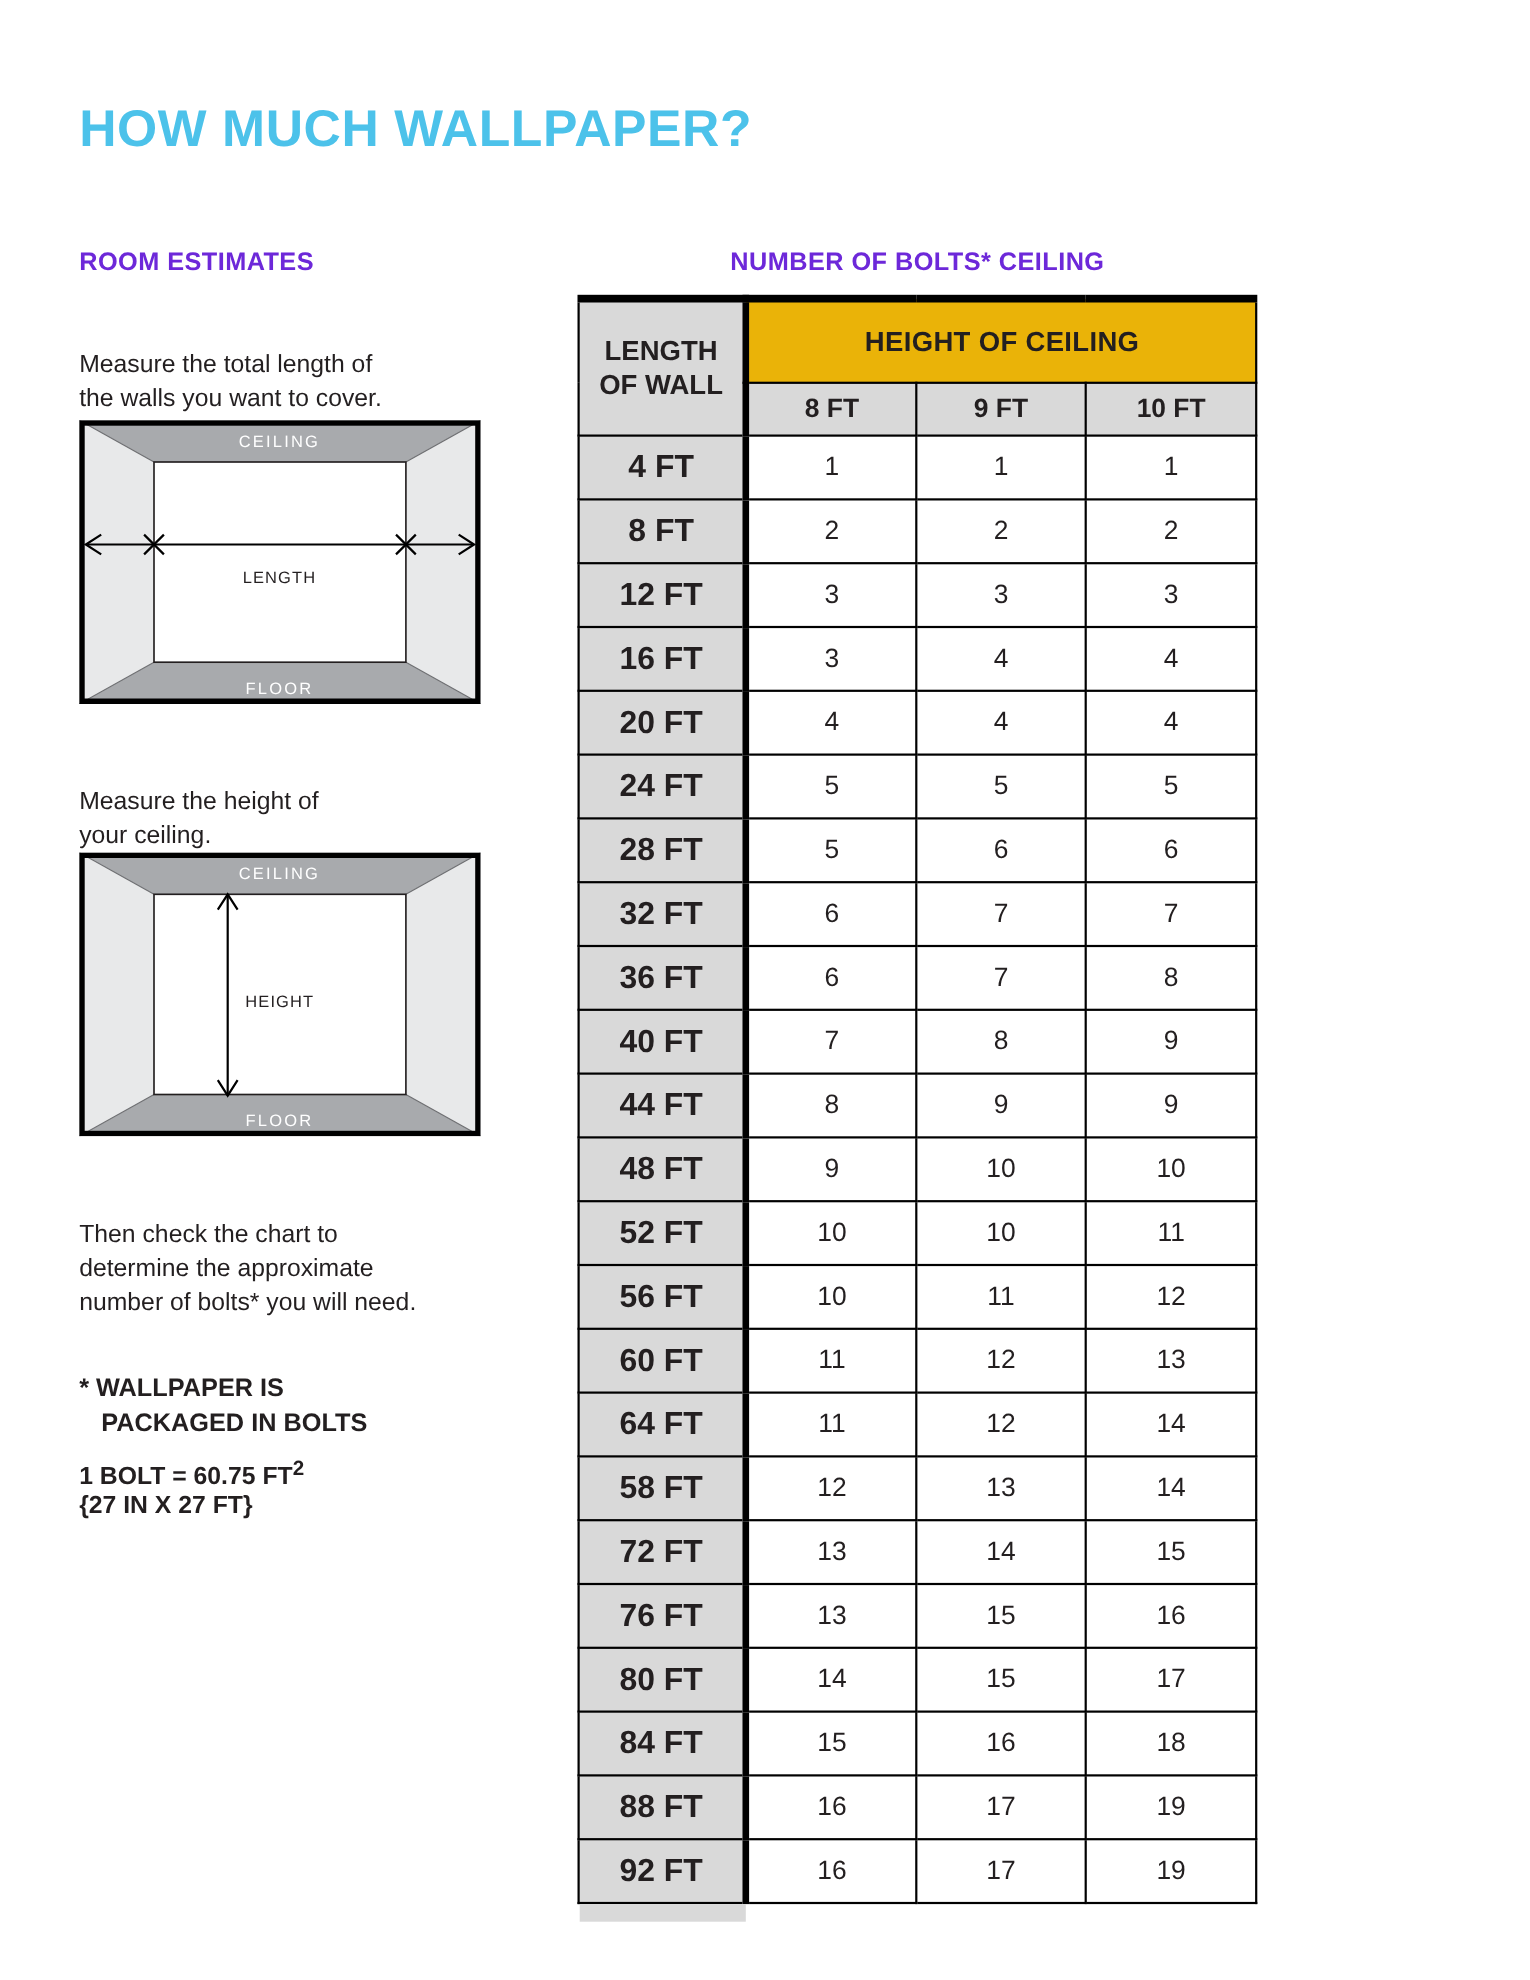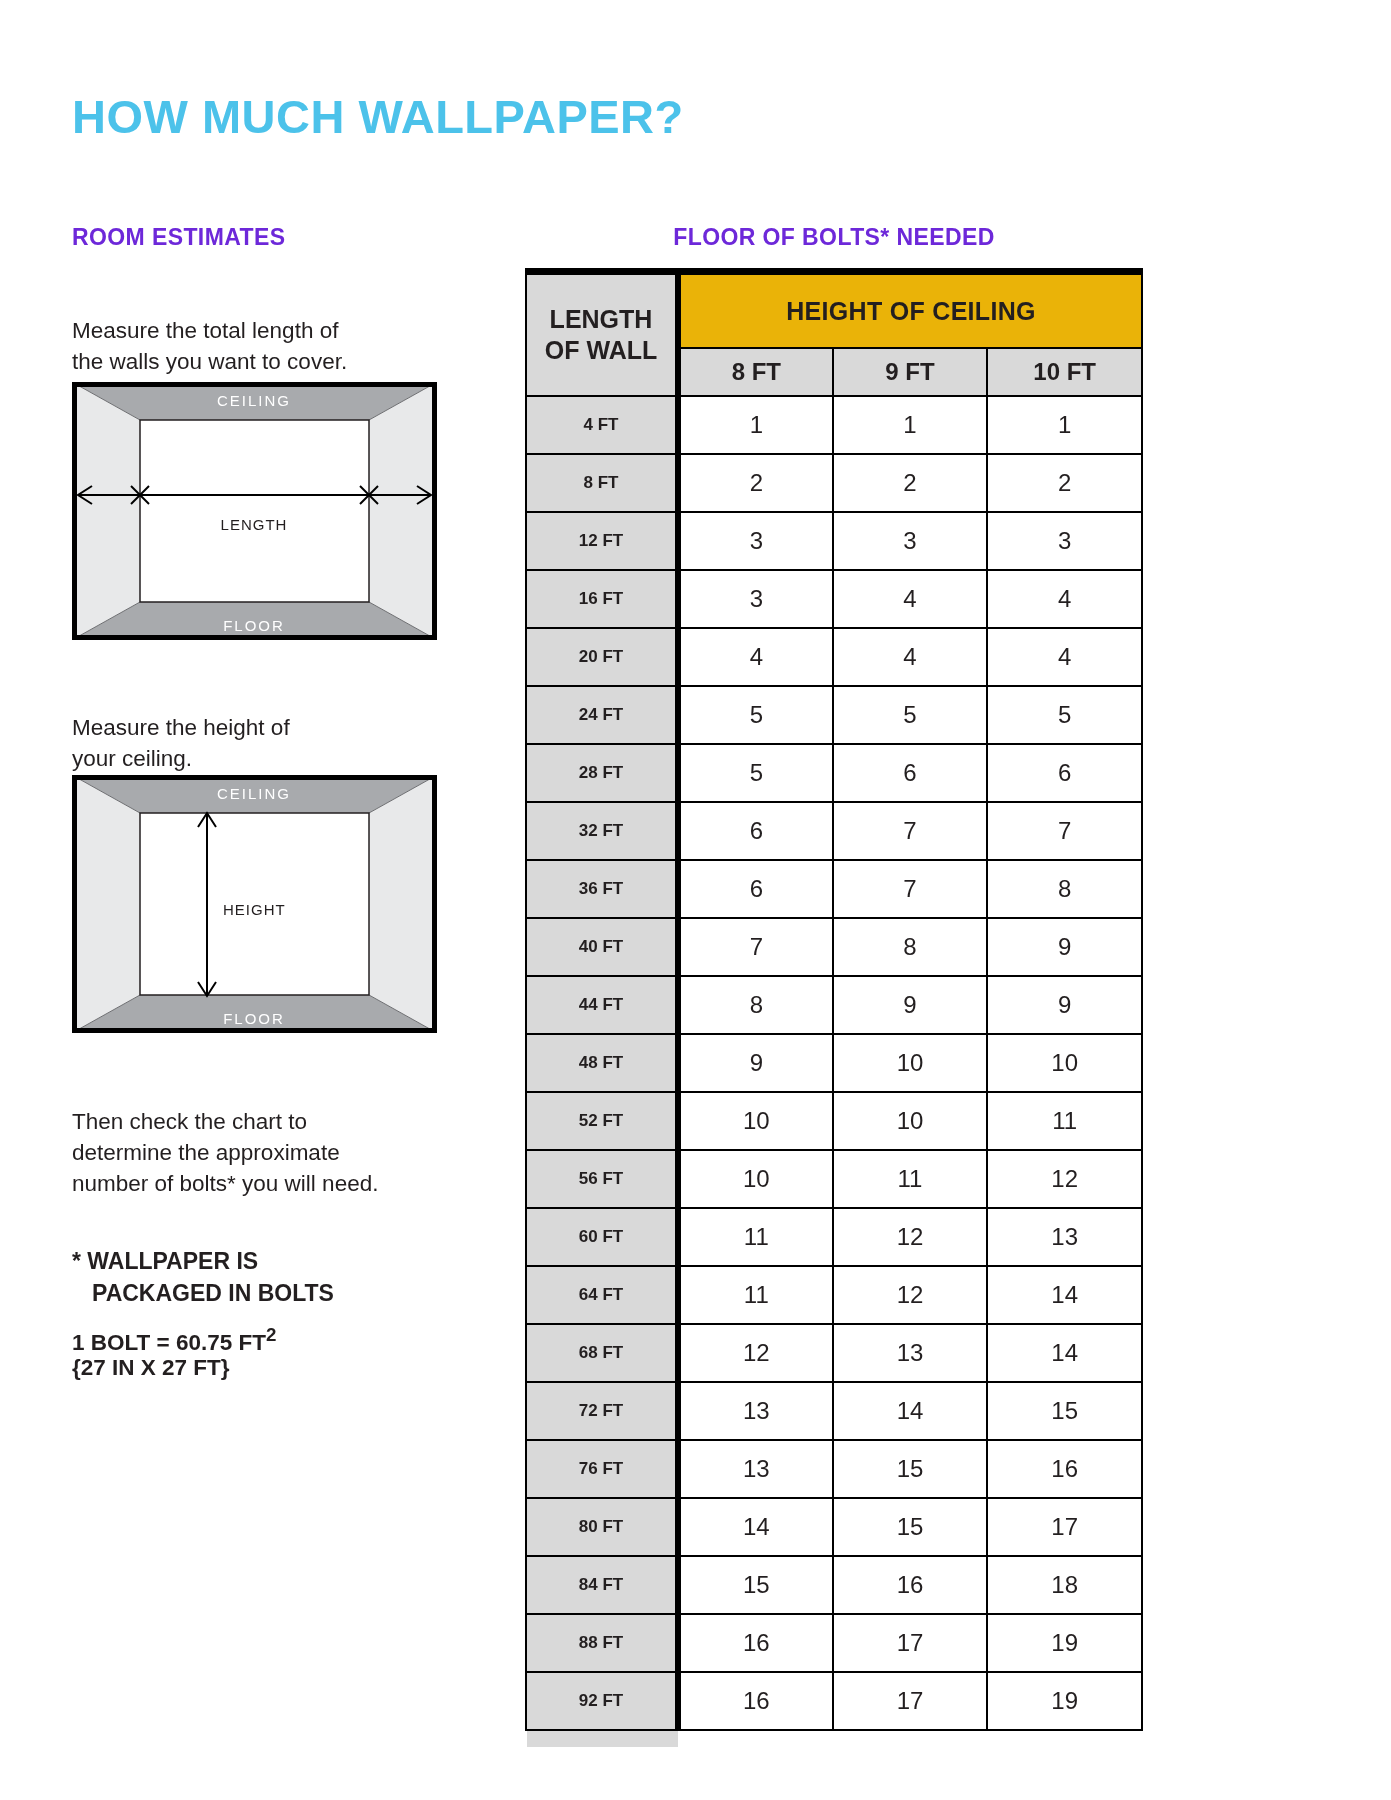--- a/index.html
+++ b/index.html
@@ -112,21 +112,21 @@
   }
   table.bolts .ft-header {
     background: #d9d9d9;
     font-weight: bold;
     font-size: 24px;
     height: 46px;
   }
   table.bolts tbody th.len-cell {
     background: #d9d9d9;
     font-weight: bold;
-    font-size: 17px;
+    font-size: 29px;
     border-right: 6px solid #000;
     height: 56px;
   }
   table.bolts tbody td {
     background: #ffffff;
     font-size: 24px;
     font-weight: normal;
     height: 56px;
   }
   .cropped-strip {
@@ -138,21 +138,21 @@
 </style>
 </head>
 <body>
 
 <div class="page">
 
   <h1 class="main-title">HOW MUCH WALLPAPER?</h1>
 
   <div id="room-estimates-heading" class="section-heading">ROOM ESTIMATES</div>
 
-  <div id="bolts-table-heading" class="section-heading">FLOOR OF BOLTS* NEEDED</div>
+  <div id="bolts-table-heading" class="section-heading">NUMBER OF BOLTS* CEILING</div>
 
   <div id="step1" class="para">Measure the total length of
 the walls you want to cover.</div>
 
   <svg id="diagram-length" class="diagram" viewBox="0 0 365 258" aria-hidden="true">
     <polygon points="0,0 365,0 297,38 68,38" fill="#a8aaad"></polygon>
     <polygon points="0,258 365,258 297,220 68,220" fill="#a8aaad"></polygon>
     <polygon points="0,0 68,38 68,220 0,258" fill="#e8e9ea"></polygon>
     <polygon points="365,0 297,38 297,220 365,258" fill="#e8e9ea"></polygon>
     <g stroke="#6d6e71" stroke-width="1">
@@ -327,21 +327,21 @@
             <td>12</td>
             <td>13</td>
           </tr>
           <tr>
             <th class="len-cell">64 FT</th>
             <td>11</td>
             <td>12</td>
             <td>14</td>
           </tr>
           <tr>
-            <th class="len-cell">68 FT</th>
+            <th class="len-cell">58 FT</th>
             <td>12</td>
             <td>13</td>
             <td>14</td>
           </tr>
           <tr>
             <th class="len-cell">72 FT</th>
             <td>13</td>
             <td>14</td>
             <td>15</td>
           </tr>

